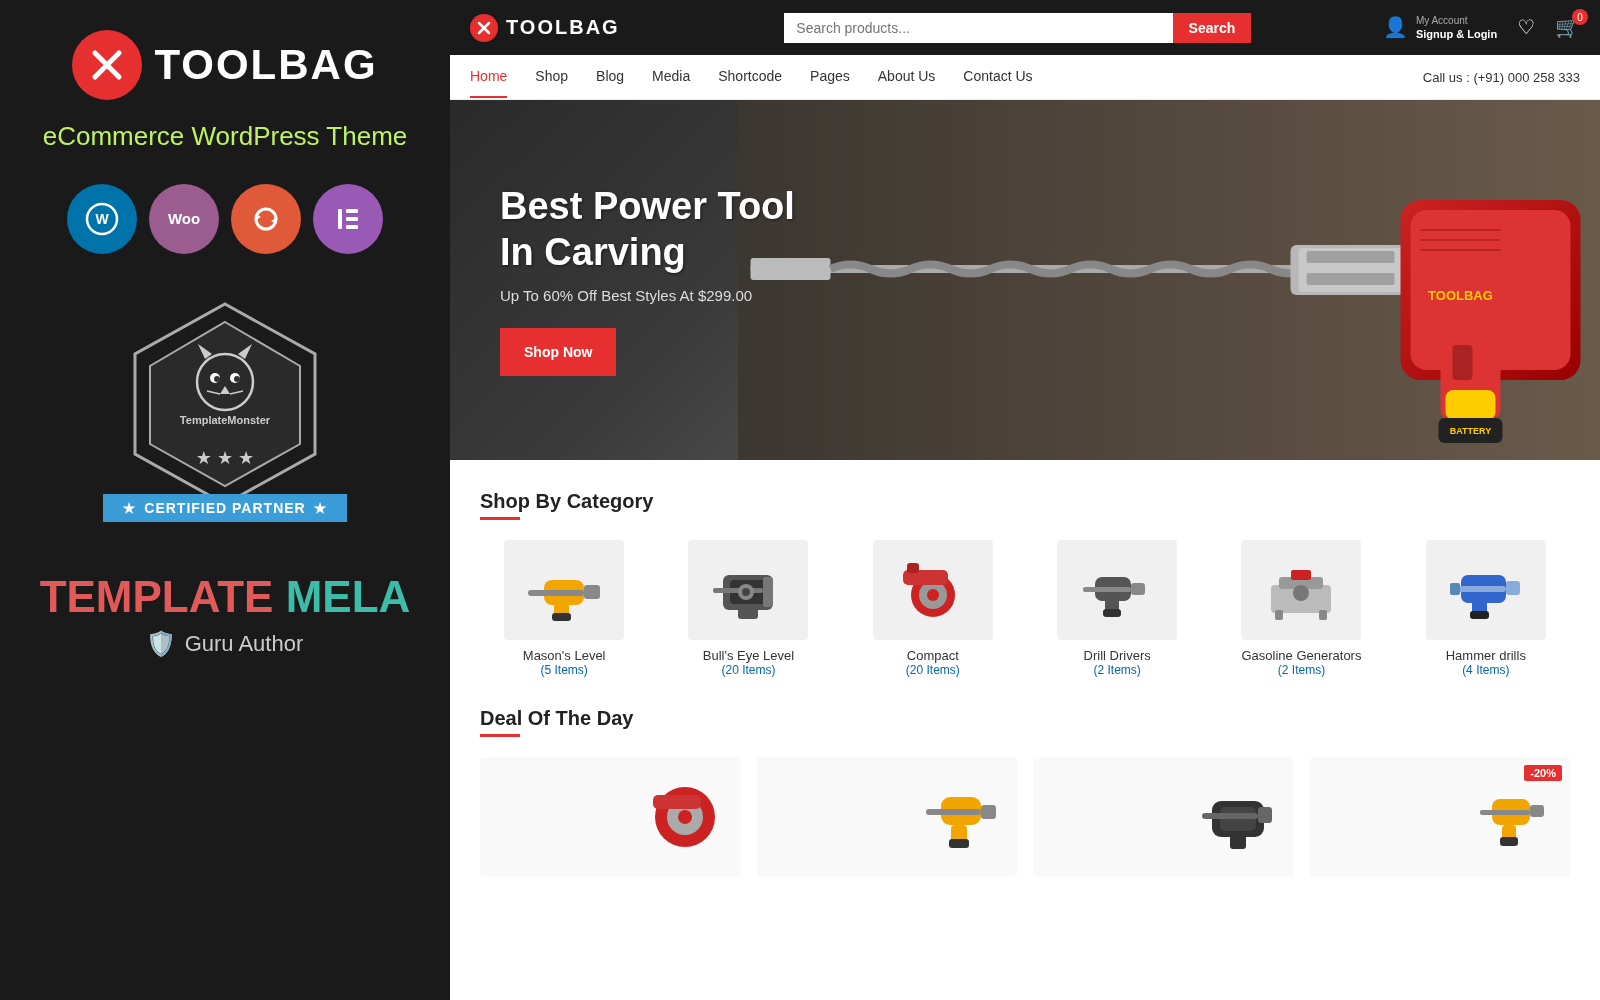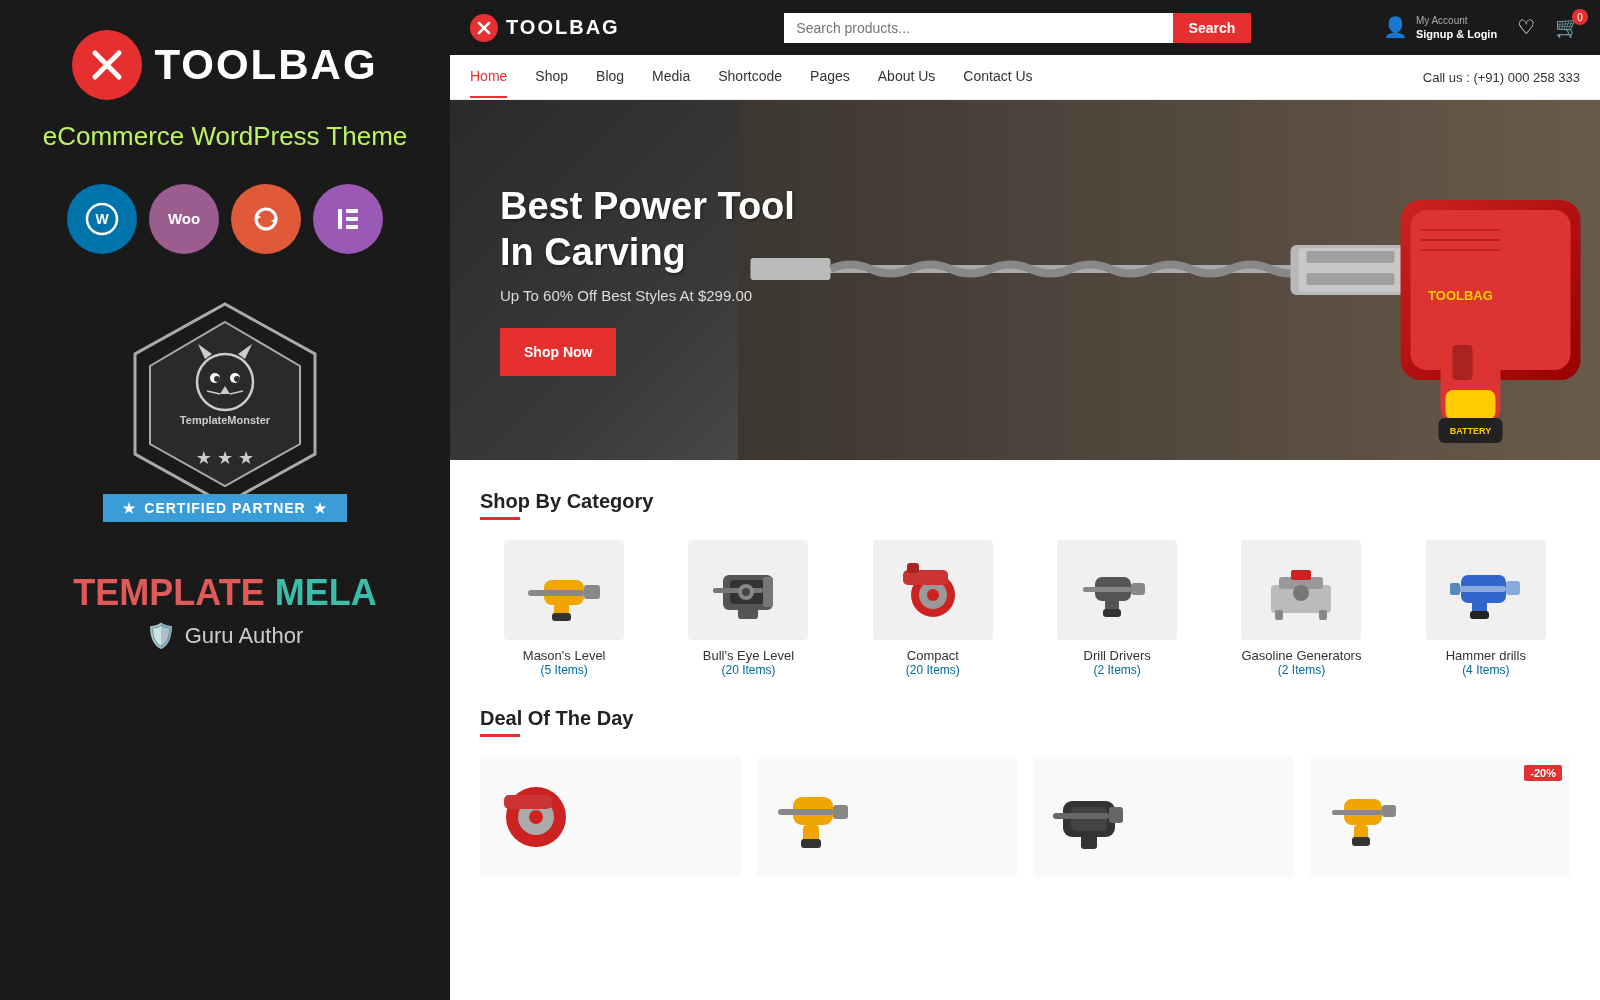--- a/index.html
+++ b/index.html
@@ -92,21 +92,21 @@
       padding: 6px 20px;
       letter-spacing: 1px;
       display: flex;
       align-items: center;
       gap: 8px;
       margin-top: -30px;
       position: relative;
       z-index: 10;
     }
     .template-mela {
-      font-size: 36px;
+      font-size: 44px;
       font-weight: 900;
       margin-top: 20px;
     }
     .template-part { color: #e05a5a; }
     .mela-part { color: #3bbdaa; }
     .guru-author {
       display: flex;
       align-items: center;
       gap: 8px;
       font-size: 22px;
@@ -337,21 +337,21 @@
       display: flex;
       gap: 16px;
     }
     .deal-card {
       flex: 1;
       background: #f9f9f9;
       border-radius: 4px;
       padding: 16px;
       display: flex;
       align-items: center;
-      justify-content: flex-start;
+      justify-content: flex-end;
       height: 120px;
       position: relative;
       font-size: 40px;
     }
     .sale-badge {
       position: absolute;
       top: 8px;
       right: 8px;
       background: #e63030;
       color: white;

